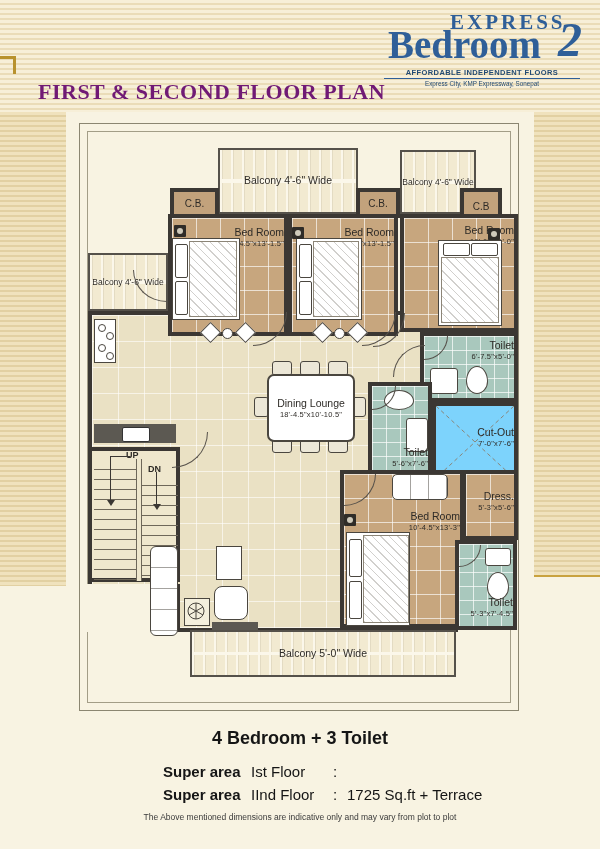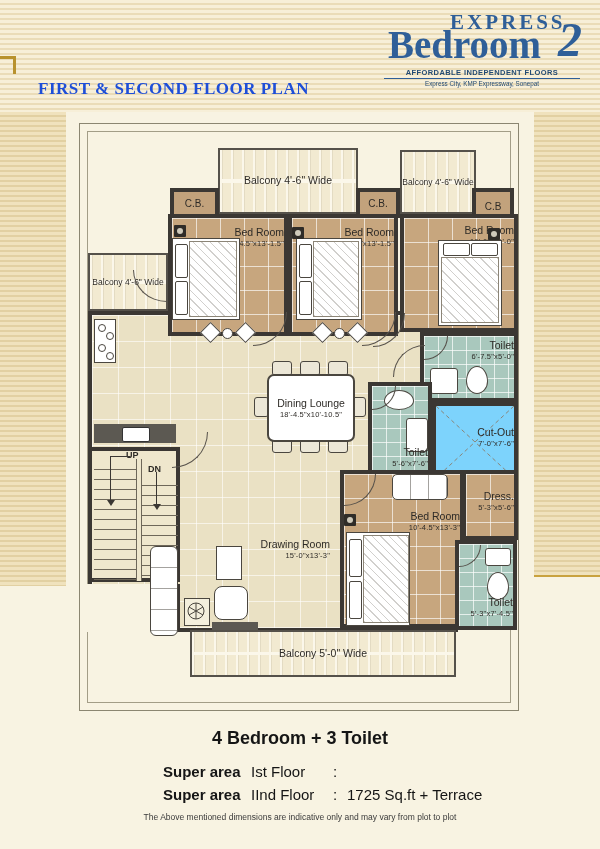--- a/index.html
+++ b/index.html
@@ -20,21 +20,21 @@
   .logo span{position:absolute;font-family:"Liberation Serif",serif;}
   .logo-express{left:78px;top:8px;font-size:21px;letter-spacing:3px;font-weight:bold;}
   .logo-royale{left:16px;top:20px;font-size:39px;font-weight:bold;}
   .logo-two{left:186px;top:10px;font-size:48px;font-style:italic;font-weight:bold;}
   .logo-tagline{left:12px;top:66px;width:196px;text-align:center;
     font-family:"Liberation Sans",sans-serif !important;font-size:7.5px;font-weight:bold;
     letter-spacing:0.4px;color:#234b74;border-bottom:1px solid #2f5f98;padding-bottom:1px;}
   .logo-sub{left:12px;top:78px;width:196px;text-align:center;
     font-family:"Liberation Sans",sans-serif !important;font-size:6.3px;color:#234b74;}
   .title{position:absolute;left:38px;top:79px;font-family:"Liberation Serif",serif;
-    font-size:17px;font-weight:bold;color:#1d4ed8;letter-spacing:0.5px;}
+    font-size:22px;font-weight:bold;color:#701a75;letter-spacing:0.5px;}
   
   .frame-outer{position:absolute;left:79px;top:123px;width:438px;height:586px;border:1px solid #8b8671;}
   .frame-inner{position:absolute;left:87px;top:131px;width:422px;height:570px;border:1px solid #a39d87;}
   
   .abs{position:absolute;box-sizing:border-box;}
   .room{position:absolute;box-sizing:border-box;border:4px solid #3b3733;}
   .tile-tan{background-color:#c7a67e;background-image:
     linear-gradient(rgba(255,255,255,.65) 1px,transparent 1px),
     linear-gradient(90deg,rgba(255,255,255,.65) 1px,transparent 1px);background-size:24px 24px;}
   .tile-light{background-color:#eae1c4;background-image:
@@ -140,21 +140,21 @@
   <div class="balcony small" style="left:88px;top:253px;width:80px;height:58px;">
     <span class="room-name">Balcony 4'-6" Wide</span>
   </div>
 
   <div class="cb" style="left:170px;top:188px;width:49px;height:30px;">
     <span>C.B.</span>
   </div>
   <div class="cb" style="left:356px;top:188px;width:44px;height:30px;">
     <span>C.B.</span>
   </div>
-  <div class="cb" style="left:472px;top:188px;width:42px;height:36px;">
+  <div class="cb" style="left:460px;top:188px;width:42px;height:36px;">
     <span>C.B</span>
   </div>
 
   <div class="room tile-tan" style="left:168px;top:214px;width:120px;height:122px;">
     <div class="label-wrap" style="top:8px;">
       <span class="room-name">Bed Room</span>
       <span class="room-dims">10'-4.5"x13'-1.5"</span>
     </div>
   </div>
   <div class="room tile-tan" style="left:288px;top:214px;width:110px;height:122px;">
@@ -252,24 +252,20 @@
 
   <div class="room tile-teal" style="left:455px;top:540px;width:62px;height:90px;">
     <div class="fixt" style="left:26px;top:4px;width:24px;height:16px;border-radius:3px;"></div>
     <div class="fixt wc" style="left:28px;top:28px;width:20px;height:26px;"></div>
     <div class="label-wrap" style="top:52px;">
       <span class="room-name">Toilet</span>
       <span class="room-dims">5'-3"x7'-4.5"</span>
     </div>
   </div>
 
-  <div class="label-wrap" style="left:210px;top:538px;width:120px;">
-    <span class="room-name">Drawing Room</span>
-    <span class="room-dims">15'-0"x13'-3"</span>
-  </div>
   <div class="sofa" style="left:150px;top:546px;width:26px;height:88px;"></div>
   <div class="box" style="left:216px;top:546px;width:24px;height:32px;"></div>
   <div class="box" style="left:214px;top:586px;width:32px;height:32px;border-radius:8px;"></div>
   <div class="fanbox" style="left:184px;top:598px;">
     <svg width="22" height="24">
       <circle cx="11" cy="12" r="8" fill="none" stroke="#4a463f" stroke-width="1"></circle>
       <line x1="11" y1="4" x2="11" y2="20" stroke="#4a463f" stroke-width="1"></line>
       <line x1="4" y1="8" x2="18" y2="16" stroke="#4a463f" stroke-width="1"></line>
       <line x1="18" y1="8" x2="4" y2="16" stroke="#4a463f" stroke-width="1"></line>
     </svg>

